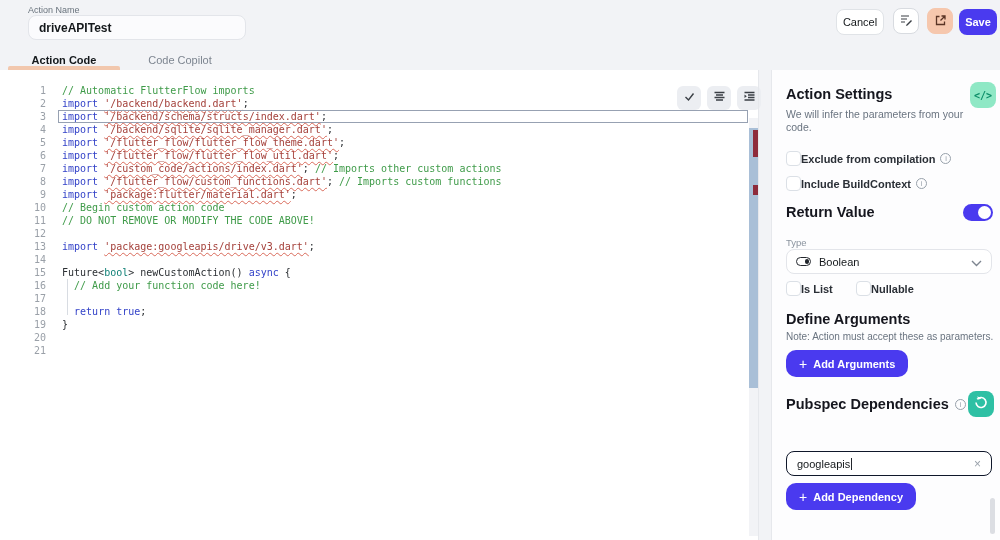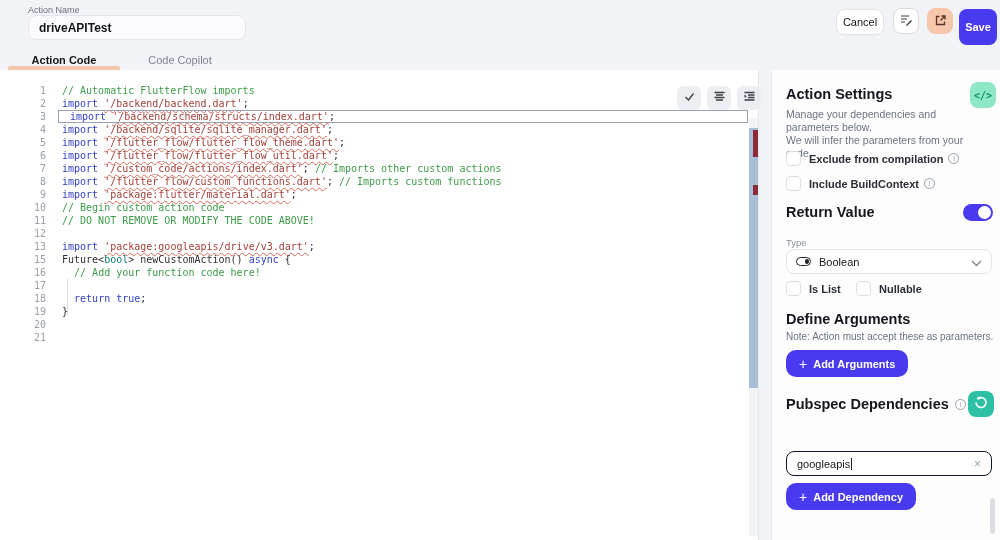--- a/index.html
+++ b/index.html
@@ -12,38 +12,38 @@
     background:#fbfbfd; border:1px solid #e3e5ea; border-radius:8px;
     font-size:12px; font-weight:bold; color:#14181b; padding:0 10px;
     display:flex; align-items:center; }
   .btn { position:absolute; display:flex; align-items:center; justify-content:center;
     border-radius:8px; font-size:11px; cursor:pointer; }
   .btn-cancel { left:836px; top:9px; width:48px; height:26px; background:#fff;
     border:1px solid #e0e3e7; color:#14181b; }
   .btn-icon { width:26px; height:26px; top:8px; }
   .btn-format { left:893px; background:#fff; border:1px solid #d8dbe0; }
   .btn-ext { left:927px; background:#f6c7ad; border:1px solid #f6c7ad; color:#5a3425; }
-  .btn-save { left:959px; top:9px; width:38px; height:36px; background:#4a3aef; color:#fff; font-weight:bold; }
+  .btn-save { left:959px; top:9px; width:38px; height:26px; background:#4a3aef; color:#fff; font-weight:bold; }
 
   
   .tab { position:absolute; top:50px; height:20px; display:flex; align-items:center; justify-content:center;
     font-size:11px; cursor:pointer; }
   .tab-active { left:8px; width:112px; font-weight:bold; color:#14181b; }
   .tab-inactive { left:130px; width:100px; color:#7d8590; }
   .tab-underline { position:absolute; left:8px; top:66px; width:112px; height:4px;
     background:#f2c7ad; border-radius:2px 2px 0 0; }
 
   
   .editor { position:absolute; left:0; top:70px; width:758px; height:470px; background:#fff; }
   .code-lines { position:absolute; left:0; top:14px; width:748px;
     font-family:"DejaVu Sans Mono", monospace; font-size:10px; line-height:13px; }
   .code-line { display:flex; height:13px; white-space:pre; }
   .gutter { width:46px; text-align:right; color:#9aa0a8; flex:0 0 46px; }
   .line-body { flex:1; padding-left:16px; color:#2b2f33; }
-  .code-line.active .line-body { box-shadow:inset 0 0 0 1px #97a1b2; margin-left:12px; padding-left:12px; }
+  .code-line.active .line-body { box-shadow:inset 0 0 0 1px #97a1b2; margin-left:12px; padding-left:4px; }
   .tok-kw { color:#3342c8; }
   .tok-com { color:#3f9b49; }
   .tok-type { color:#0e7f75; }
   .tok-plain { color:#2b2f33; }
   .tok-str { color:#a4403a; text-decoration:underline wavy #d96a5a 1px; text-underline-offset:2px; }
   .indent-guide { position:absolute; left:67px; top:209px; width:1px; height:36px; background:#d8dce2; }
 
   .ed-toolbar-btn { position:absolute; top:16px; width:24px; height:24px; background:#eceef2;
     border-radius:6px; display:flex; align-items:center; justify-content:center; cursor:pointer; }
   .ed-btn-1 { left:677px; } .ed-btn-2 { left:707px; } .ed-btn-3 { left:737px; }
@@ -54,21 +54,21 @@
   .mark-1 { top:60px; height:27px; }
   .mark-2 { top:115px; height:10px; }
 
   .v-div-1 { position:absolute; left:758px; top:70px; width:1px; height:470px; background:#e6e8ec; }
   .v-div-2 { position:absolute; left:771px; top:70px; width:1px; height:470px; background:#e6e8ec; }
 
   
   .panel { position:absolute; left:772px; top:70px; width:228px; height:470px; background:#fdfdfe; }
   .p-head { position:absolute; left:14px; font-size:14.5px; font-weight:bold; color:#15161e; }
   .p-desc { position:absolute; left:14px; width:204px; font-size:10.5px; line-height:13px; color:#6a7480; }
-  .chk-row { position:absolute; left:14px; display:flex; align-items:center; gap:8px; cursor:pointer; }
+  .chk-row { position:absolute; left:14px; display:flex; align-items:center; cursor:pointer; }
   .chk { width:15px; height:15px; border:1px solid #dbe0e6; border-radius:4px; background:#fff; flex:0 0 15px; }
   .chk-label { font-size:11px; font-weight:bold; color:#2a2f36; display:flex; align-items:center; gap:5px; }
   .info { width:11px; height:11px; border:1px solid #98a1ab; border-radius:50%; color:#98a1ab;
     font-size:7.5px; display:inline-flex; align-items:center; justify-content:center; font-weight:normal; }
   .toggle { position:absolute; left:191px; width:30px; height:17px; background:#4a3aef; border-radius:9px; cursor:pointer; }
   .toggle .knob { position:absolute; right:2px; top:2px; width:13px; height:13px; background:#fff; border-radius:50%; }
   .small-label { position:absolute; left:14px; font-size:9.5px; color:#8a939e; }
   .select { position:absolute; left:14px; width:206px; height:25px; background:#fff;
     border:1px solid #e3e5ea; border-radius:8px; display:flex; align-items:center; padding:0 9px; gap:8px; cursor:pointer; }
   .select-val { font-size:11px; color:#14181b; flex:1; }
@@ -139,20 +139,21 @@
       <div class="code-line"><span class="gutter">4</span><span class="line-body"><span class="tok-kw">import </span><span class="tok-str">'/backend/sqlite/sqlite_manager.dart'</span><span class="tok-plain">;</span></span></div>
       <div class="code-line"><span class="gutter">5</span><span class="line-body"><span class="tok-kw">import </span><span class="tok-str">'/flutter_flow/flutter_flow_theme.dart'</span><span class="tok-plain">;</span></span></div>
       <div class="code-line"><span class="gutter">6</span><span class="line-body"><span class="tok-kw">import </span><span class="tok-str">'/flutter_flow/flutter_flow_util.dart'</span><span class="tok-plain">;</span></span></div>
       <div class="code-line"><span class="gutter">7</span><span class="line-body"><span class="tok-kw">import </span><span class="tok-str">'/custom_code/actions/index.dart'</span><span class="tok-plain">; </span><span class="tok-com">// Imports other custom actions</span></span></div>
       <div class="code-line"><span class="gutter">8</span><span class="line-body"><span class="tok-kw">import </span><span class="tok-str">'/flutter_flow/custom_functions.dart'</span><span class="tok-plain">; </span><span class="tok-com">// Imports custom functions</span></span></div>
       <div class="code-line"><span class="gutter">9</span><span class="line-body"><span class="tok-kw">import </span><span class="tok-str">'package:flutter/material.dart'</span><span class="tok-plain">;</span></span></div>
       <div class="code-line"><span class="gutter">10</span><span class="line-body"><span class="tok-com">// Begin custom action code</span></span></div>
       <div class="code-line"><span class="gutter">11</span><span class="line-body"><span class="tok-com">// DO NOT REMOVE OR MODIFY THE CODE ABOVE!</span></span></div>
       <div class="code-line"><span class="gutter">12</span><span class="line-body"></span></div>
       <div class="code-line"><span class="gutter">13</span><span class="line-body"><span class="tok-kw">import </span><span class="tok-str">'package:googleapis/drive/v3.dart'</span><span class="tok-plain">;</span></span></div>
+      <div class="code-line"><span class="gutter">14</span><span class="line-body"></span></div>
       <div class="code-line"><span class="gutter">15</span><span class="line-body"><span class="tok-plain">Future&lt;</span><span class="tok-type">bool</span><span class="tok-plain">&gt; newCustomAction() </span><span class="tok-kw">async</span><span class="tok-plain"> {</span></span></div>
       <div class="code-line"><span class="gutter">16</span><span class="line-body"><span class="tok-plain">  </span><span class="tok-com">// Add your function code here!</span></span></div>
       <div class="code-line"><span class="gutter">17</span><span class="line-body"></span></div>
       <div class="code-line"><span class="gutter">18</span><span class="line-body"><span class="tok-plain">  </span><span class="tok-kw">return</span><span class="tok-plain"> </span><span class="tok-kw">true</span><span class="tok-plain">;</span></span></div>
       <div class="code-line"><span class="gutter">19</span><span class="line-body"><span class="tok-plain">}</span></span></div>
       <div class="code-line"><span class="gutter">20</span><span class="line-body"></span></div>
       <div class="code-line"><span class="gutter">21</span><span class="line-body"></span></div>
     </div>
   <div class="indent-guide"></div>
 
@@ -193,21 +194,20 @@
 <div class="v-div-2"></div>
 
 <div class="panel">
 
   <div class="p-head" style="top:16px;">Action Settings</div>
   <div class="mini-btn btn-code">
     <span>&lt;/&gt;</span>
   </div>
 
   <div class="p-desc" style="top:38px;">
-    <div>Manage your dependencies and parameters below.</div>
     <div>We will infer the parameters from your code.</div>
   </div>
 
   <div class="chk-row" style="top:81px;">
     <span class="chk"></span>
     <span class="chk-label">
         <span>Exclude from compilation</span>
       <span class="info">i</span>
       </span>
   </div>

